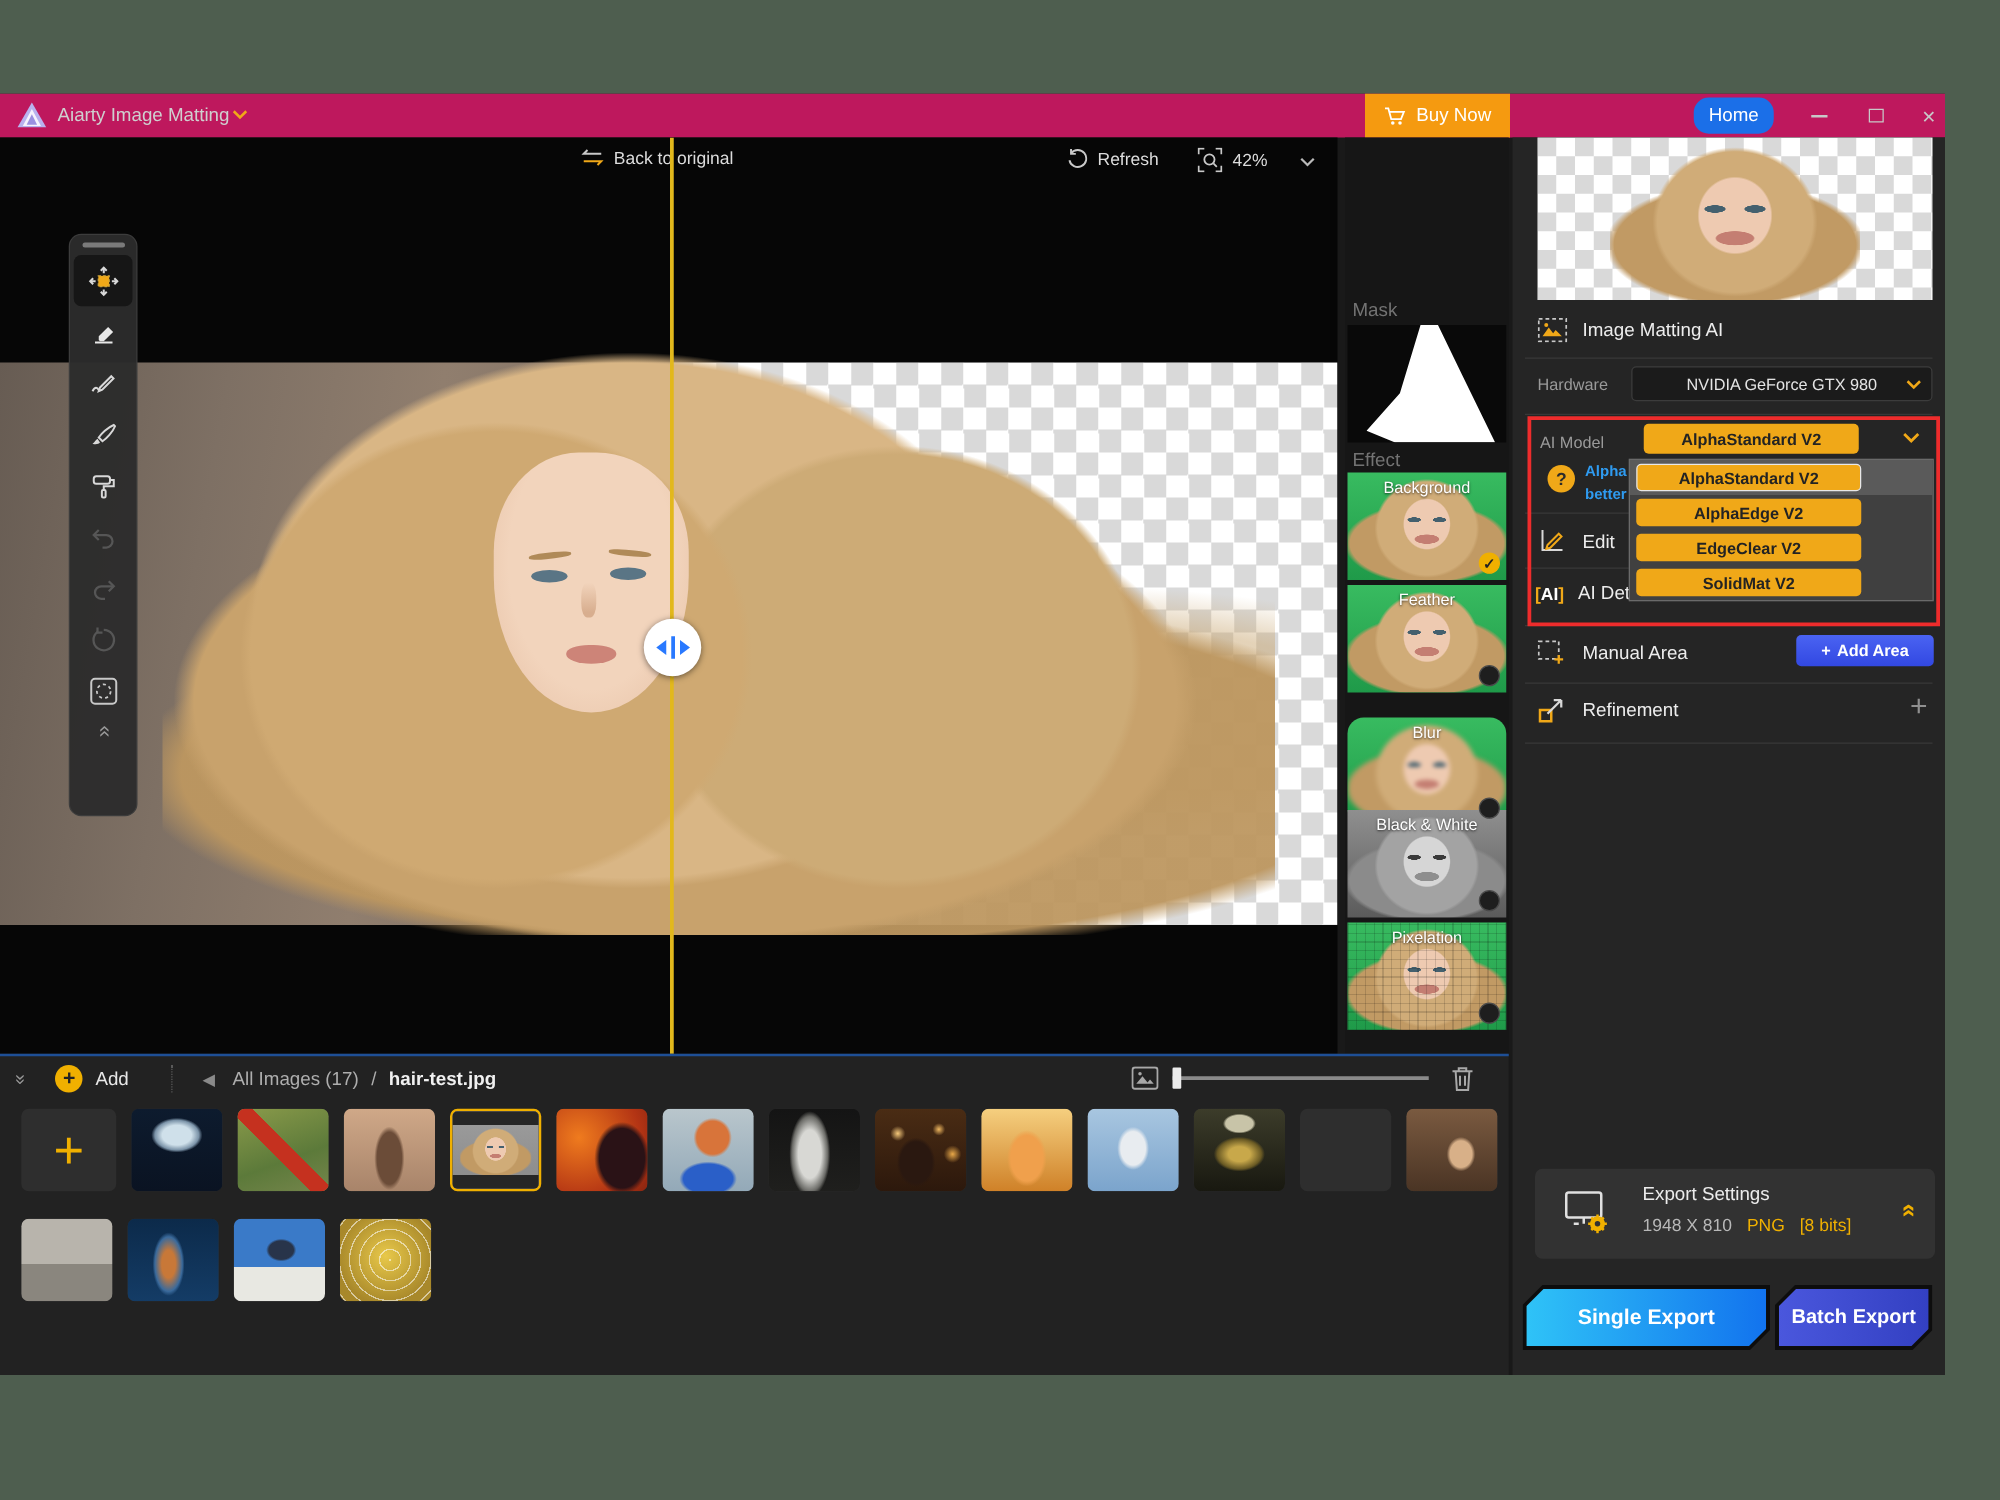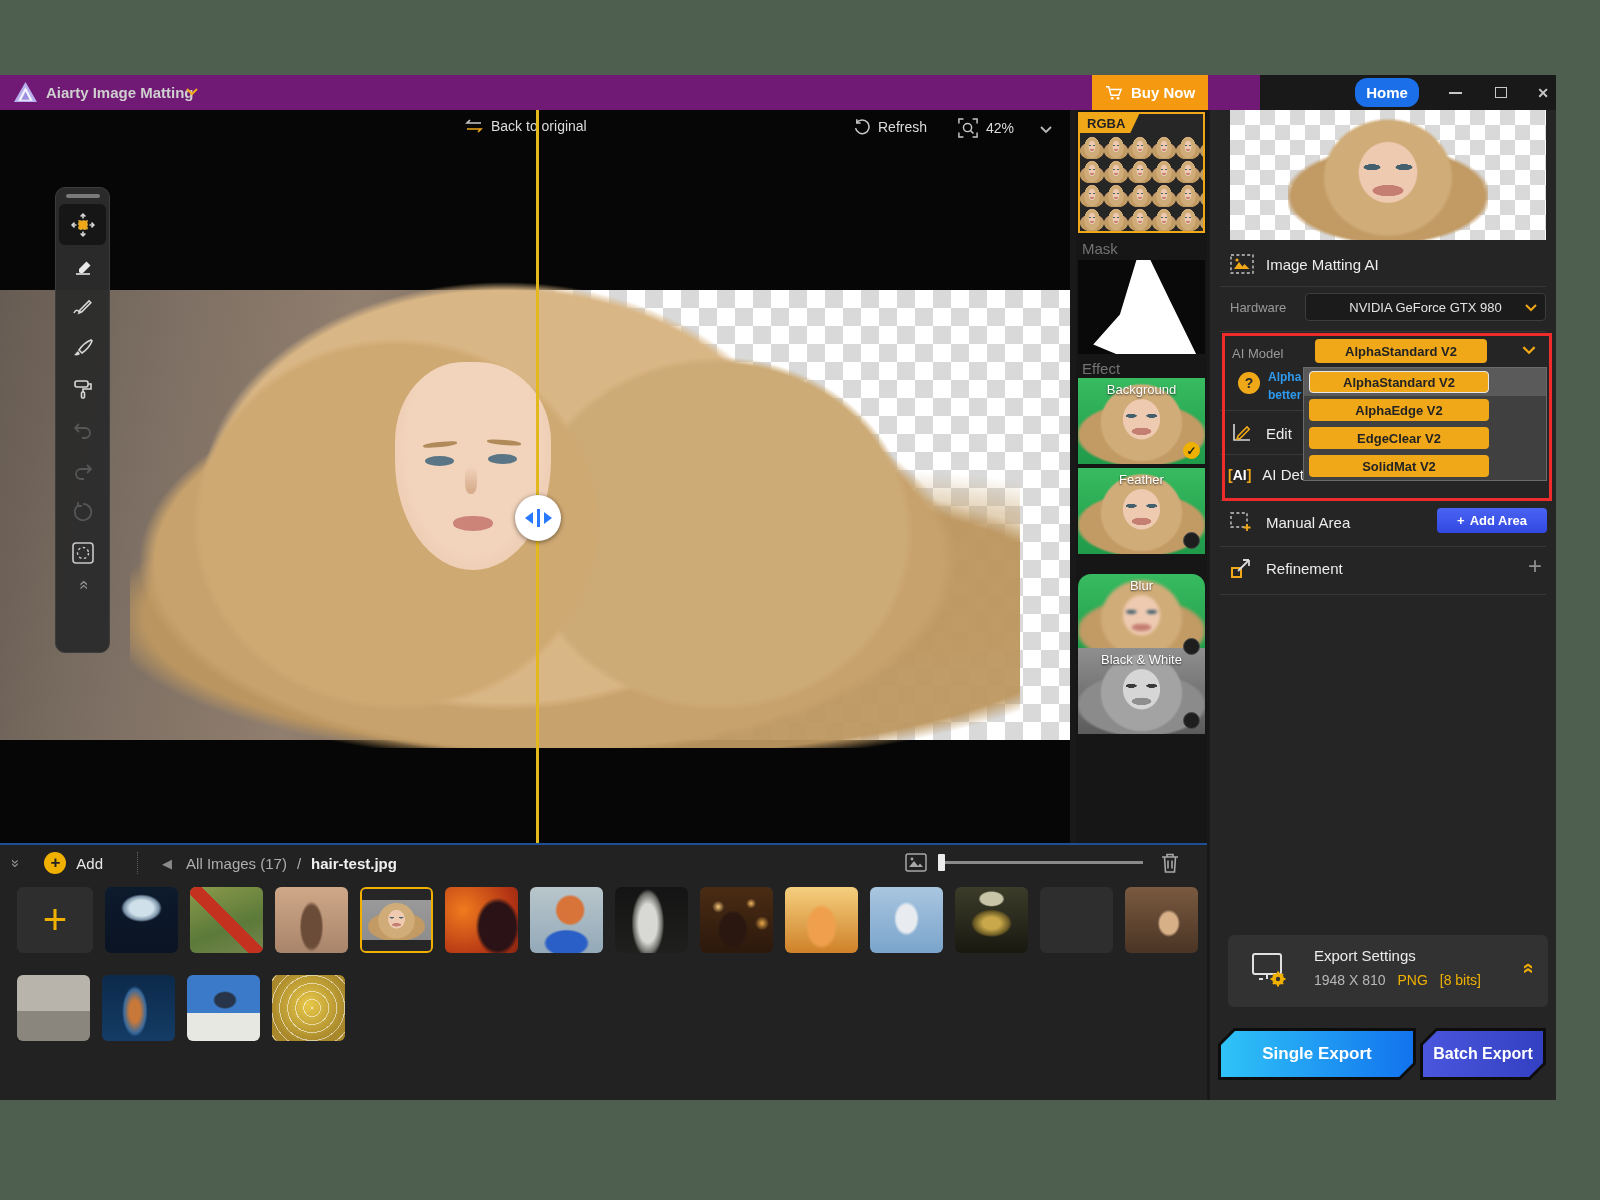--- a/index.html
+++ b/index.html
@@ -1,21 +1,21 @@
 <!DOCTYPE html>
 <html><head>
 <meta charset="utf-8">
 <style>
   * { margin:0; padding:0; box-sizing:border-box; }
   body { background:#333; font-family:"Liberation Sans", sans-serif; }
   #stage { position:relative; width:1600px; height:1200px; background:#4e5e4f; overflow:hidden; }
   #app { position:absolute; left:0; top:75px; width:1556px; height:1025px; background:#191919; }
 
   
-  #titlebar { position:absolute; left:0; top:0; width:1260px; height:35px; background:#701a75;font-weight:bold; }
+  #titlebar { position:absolute; left:0; top:0; width:1556px; height:35px; background:#be185d; }
   #logo { position:absolute; left:13px; top:5px; width:25px; height:25px; }
   #app-title { position:absolute; left:46px; top:0; line-height:35px; color:#cfcfcf; font-size:15px; }
   #title-chev { position:absolute; left:186px; top:13px; }
   #buy-now { position:absolute; left:1092px; top:0; width:116px; height:35px; background:#f59a10; display:flex; align-items:center; justify-content:center; gap:8px; color:#fff; font-size:15px; cursor:pointer; }
   #home-btn { position:absolute; left:1355px; top:3px; width:64px; height:29px; background:#1b6fe8; color:#fff; font-size:15px; display:flex; align-items:center; justify-content:center; border-radius:12px; cursor:pointer; }
   .winbtn { position:absolute; top:0; width:30px; height:35px; color:#c8c8c8; font-size:14px; display:flex; align-items:center; justify-content:center; cursor:pointer; }
   #btn-min { left:1440px; } #btn-max { left:1486px; } #btn-close { left:1528px; }
   #btn-max span { display:block; width:12px; height:11px; border:1.5px solid #c8c8c8; }
   #btn-min span { display:block; width:13px; height:0; border-top:2px solid #c8c8c8; }
 
@@ -345,24 +345,20 @@
 
       <div id="divider"></div>
       <div id="split-handle">
         <span class="tri-l"></span>
         <span id="split-bar"></span>
         <span class="tri-r"></span>
       </div>
     </div>
 
     <div id="prevcol">
-      <div id="rgba-card">
-        <div id="rgba-tab">RGBA</div>
-        <div id="rgba-img" class="checker portrait"></div>
-      </div>
       <div id="mask-label" class="side-label">Mask</div>
       <div id="mask-thumb">
         <div id="mask-shape"></div>
       </div>
       <div id="effect-label" class="side-label">Effect</div>
 
       <div class="fx-card fx-green" style="top:268px;">
         <div class="fx-img portrait"></div>
         <div class="fx-name">Background</div>
         <div class="fx-toggle fx-toggle--on">✓</div>
@@ -373,20 +369,26 @@
         <div class="fx-toggle"></div>
       </div>
       <div class="fx-card fx-green" style="top:464px;border-radius:13px;">
         <div class="fx-img portrait blur1"></div>
         <div class="fx-name">Blur</div>
         <div class="fx-toggle"></div>
       </div>
       <div class="fx-card fx-grey" style="top:538px;">
         <div class="fx-img portrait--grey"></div>
         <div class="fx-name">Black &amp; White</div>
+        <div class="fx-toggle"></div>
+      </div>
+      <div class="fx-card fx-green" style="top:628px;">
+        <div class="fx-img portrait blur05"></div>
+        <div id="fx-pix-overlay"></div>
+        <div class="fx-name">Pixelation</div>
         <div class="fx-toggle"></div>
       </div>
     </div>
 
     <div id="sidebar">
       <div id="side-preview" class="checker">
         <div class="portrait"></div>
       </div>
 
       <div id="matting-row">

